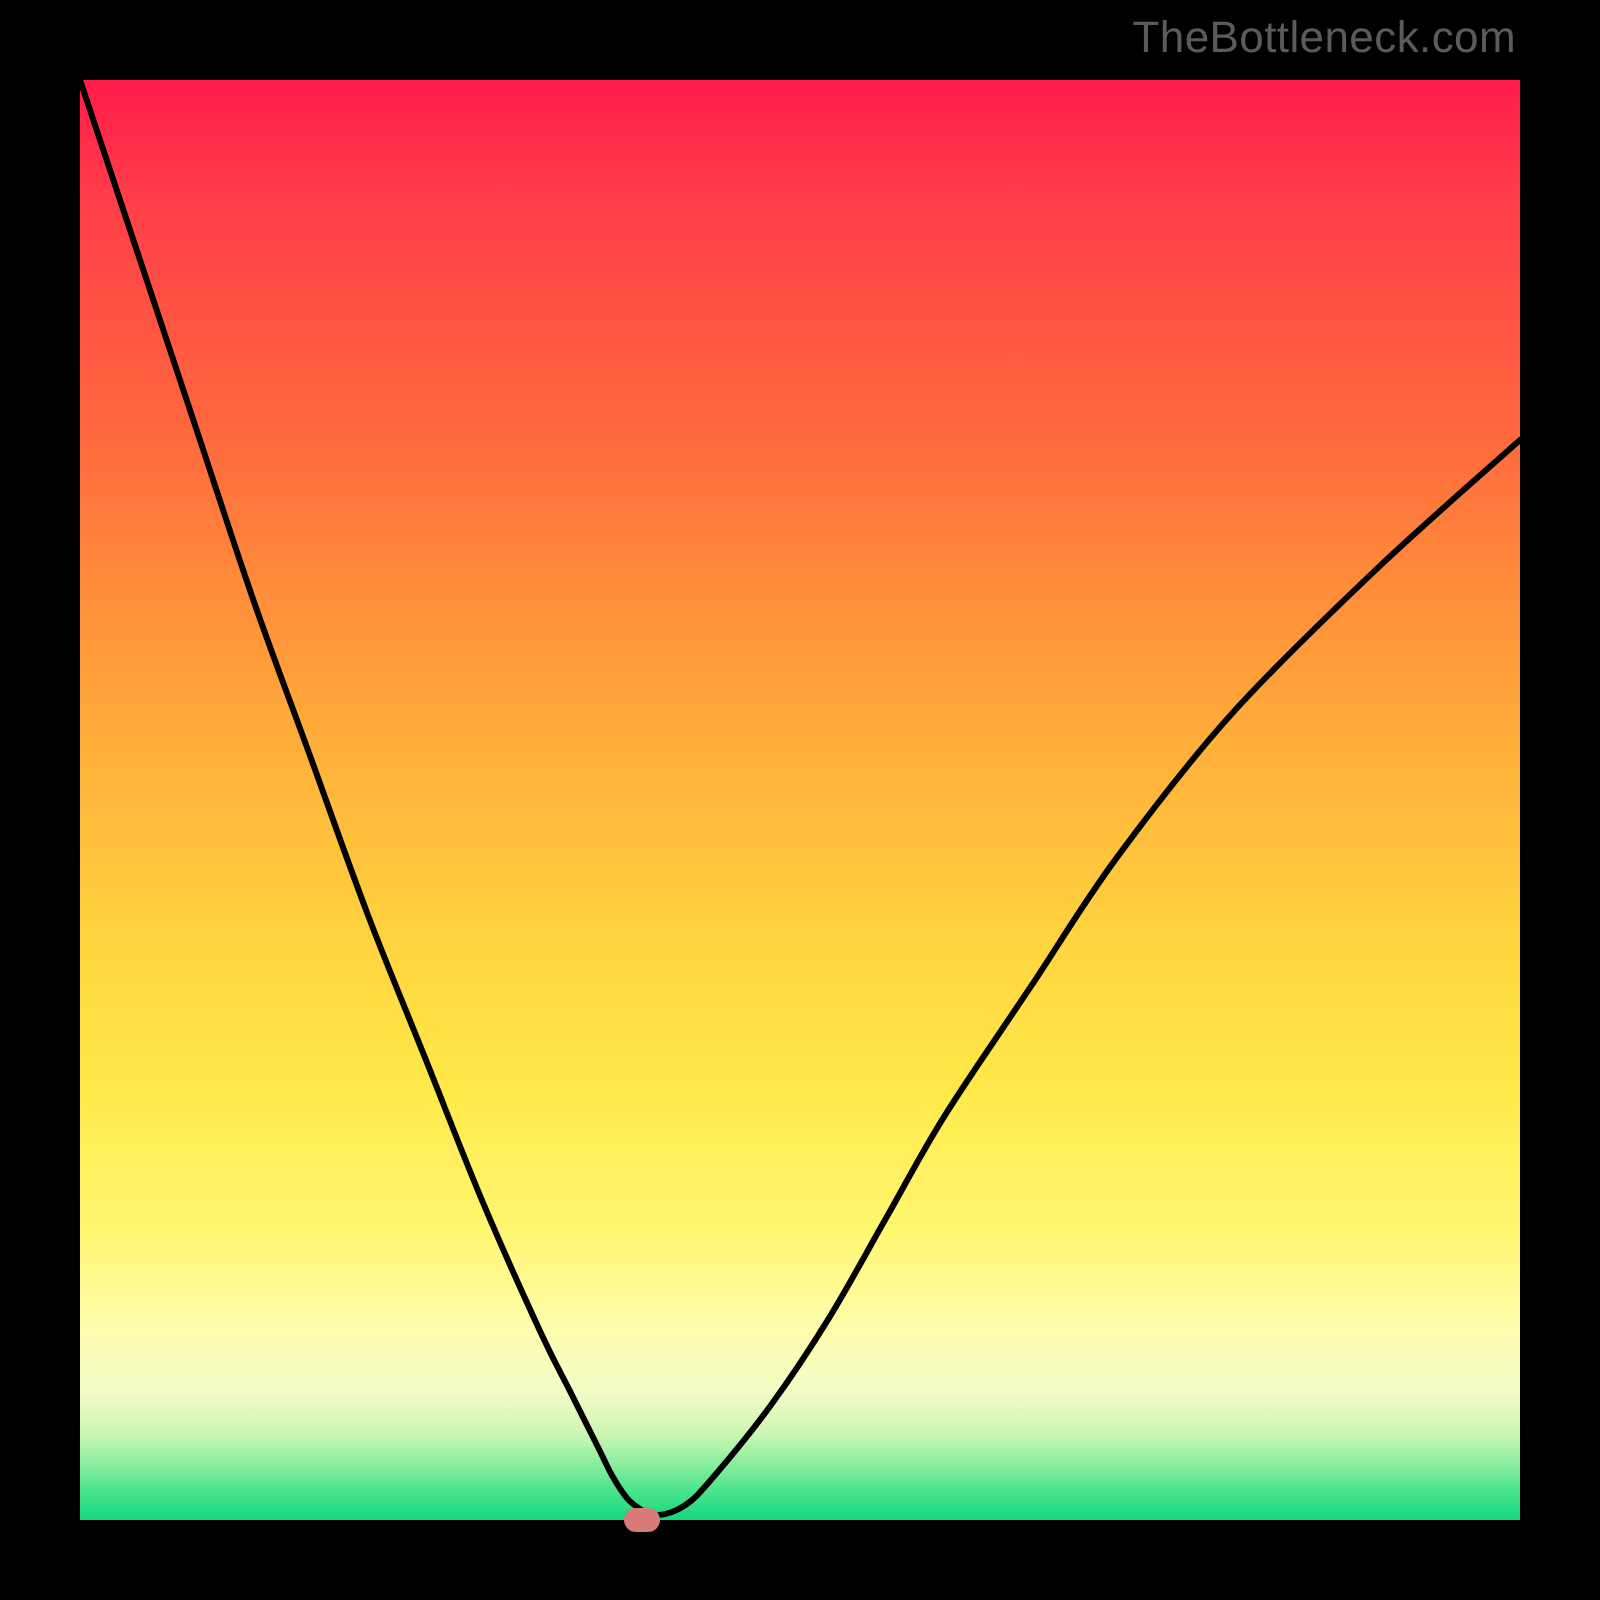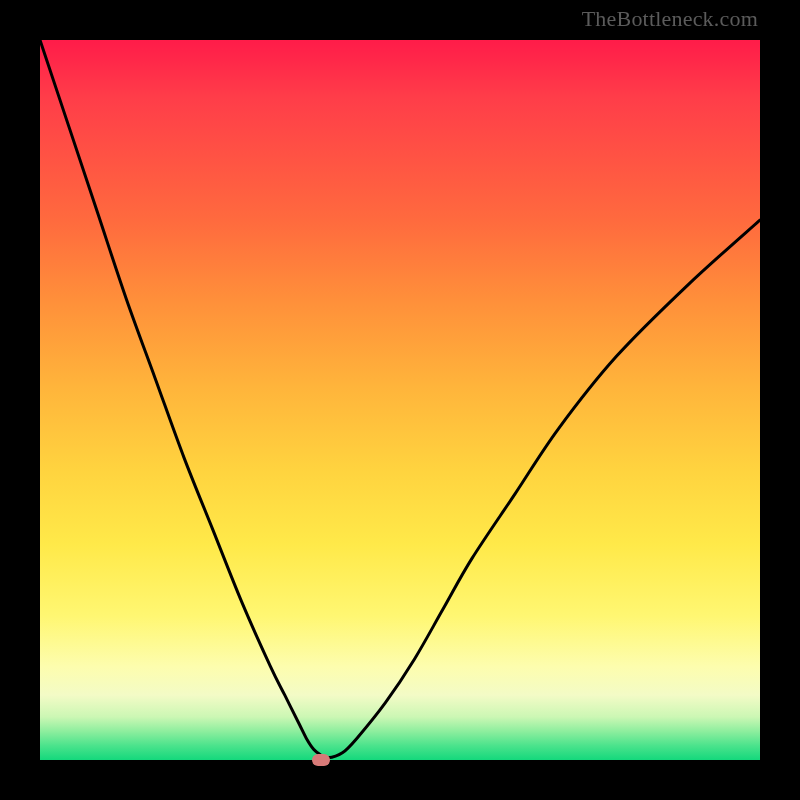--- a/index.html
+++ b/index.html
@@ -57,21 +57,20 @@
     background: #d87a78;
   }
   .watermark {
     position: absolute;
     top: 6px;
     right: 42px;
     color: #5b5b5b;
     font-size: 22px;
     font-weight: 500;
     letter-spacing: 0.2px;
-    font-family: Liberation Serif, serif;
   }
 </style>
 </head>
 <body>
 
 <div class="frame">
 
   <div class="plot-area">
     <svg class="curve-svg" viewBox="0 0 720 720" preserveAspectRatio="none">
       <path fill="none" stroke="#000000" stroke-width="3" stroke-linecap="round" d="M 0.0 0.0 C 4.8 14.4, 19.2 57.6, 28.8 86.4 C 38.4 115.2, 48.0 144.0, 57.6 172.8 C 67.2 201.6, 76.8 231.6, 86.4 259.2 C 96.0 286.8, 105.6 312.0, 115.2 338.4 C 124.8 364.8, 134.4 392.4, 144.0 417.6 C 153.6 442.8, 163.2 465.6, 172.8 489.6 C 182.4 513.6, 192.0 538.8, 201.6 561.6 C 211.2 584.4, 223.2 610.8, 230.4 626.4 C 237.6 642.0, 240.0 645.6, 244.8 655.2 C 249.6 664.8, 255.6 676.8, 259.2 684.0 C 262.8 691.2, 264.0 694.2, 266.4 698.4 C 268.8 702.6, 271.2 706.4, 273.6 709.2 C 276.0 712.0, 278.4 713.5, 280.8 715.0 C 283.2 716.4, 284.4 718.2, 288.0 717.8 C 291.6 717.5, 297.6 716.0, 302.4 712.8 C 307.2 709.6, 309.6 706.8, 316.8 698.4 C 324.0 690.0, 336.0 675.6, 345.6 662.4 C 355.2 649.2, 364.8 634.8, 374.4 619.2 C 384.0 603.6, 393.6 585.6, 403.2 568.8 C 412.8 552.0, 420.0 537.6, 432.0 518.4 C 444.0 499.2, 460.8 475.2, 475.2 453.6 C 489.6 432.0, 501.6 411.6, 518.4 388.8 C 535.2 366.0, 554.4 340.8, 576.0 316.8 C 597.6 292.8, 624.0 267.6, 648.0 244.8 C 672.0 222.0, 708.0 190.8, 720.0 180.0"></path>

